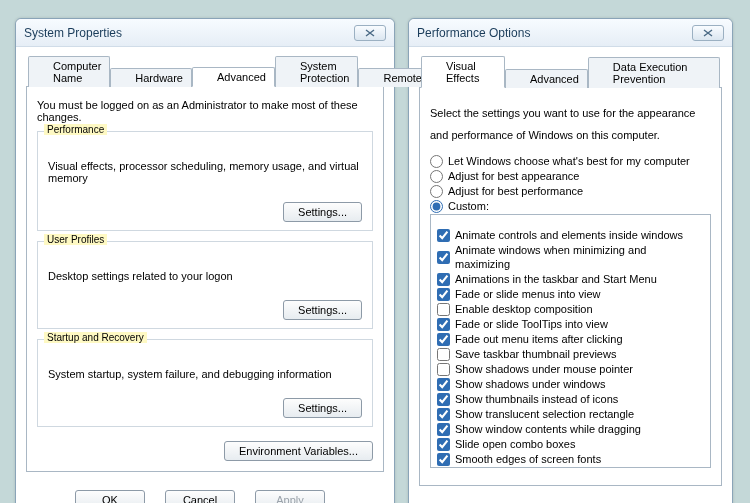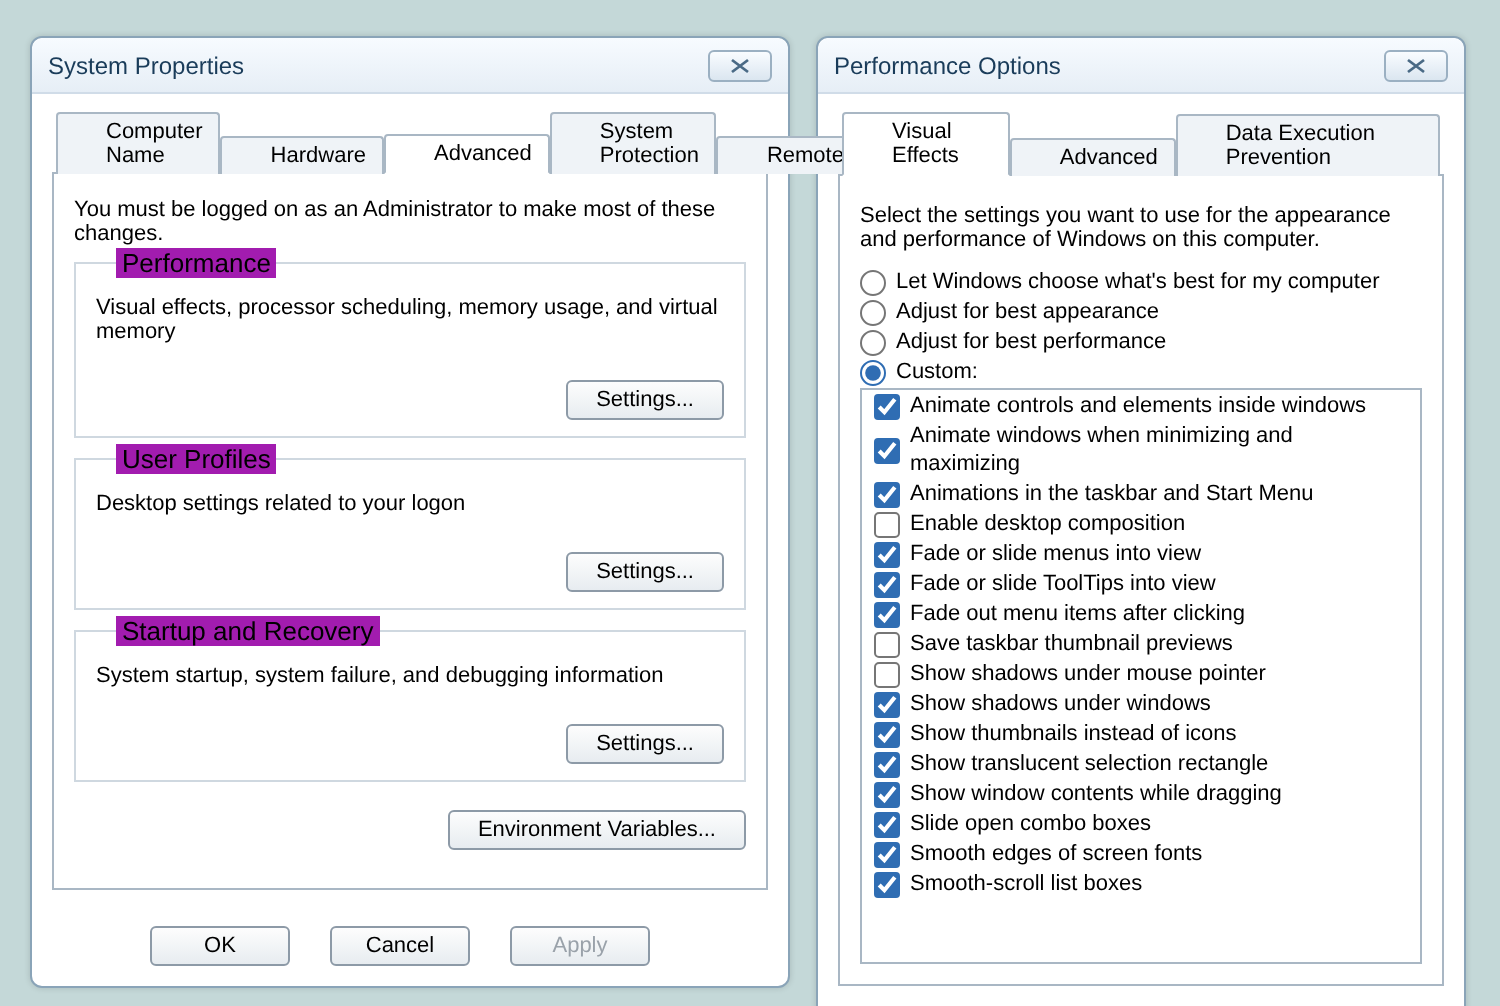--- a/index.html
+++ b/index.html
@@ -85,26 +85,26 @@
   .note { margin: 2px 0 8px 0; }
   .groupbox {
     border: 1px solid #cfd8e0;
     margin-bottom: 10px;
     padding: 8px 10px 8px 10px;
     position: relative;
   }
   .groupbox .legend {
     position: absolute;
     top: -8px;
-    left: 20px;
-    background: #a21caf;
+    left: 6px;
+    background: #fef9c3;
     padding: 0 3px;
-    font-size: 13px;
-  }
-  .groupbox .desc { margin-top: 8px; margin-bottom: 18px; }
+    font-size: 10px;
+  }
+  .groupbox .desc { margin-top: 20px; margin-bottom: 18px; }
   .btn {
     border: 1px solid #8d9aa7;
     background: linear-gradient(#fdfdfd, #e7ecf0);
     padding: 3px 14px;
     font-size: 11px;
     border-radius: 3px;
     cursor: pointer;
     min-width: 70px;
     text-align: center;
   }
@@ -124,26 +124,26 @@
     margin: 1px 0;
     line-height: 14px;
   }
   input[type=radio], input[type=checkbox] {
     margin: 0;
     width: 13px; height: 13px;
     accent-color: #2f6db3;
   }
   .checklist-box {
     border: 1px solid #a9b7c4;
-    padding: 0 6px;
-    height: 288px;
+    padding: 12px 6px;
+    height: 254px;
     overflow: hidden;
     background: #fff;
   }
-  .instr { margin: 4px 0 8px 0; line-height: 12px; }
+  .instr { margin: 4px 0 8px 0; line-height: 22px; }
   
   #dlg1 { left: 15px; top: 18px; width: 380px; }
   #dlg2 { left: 408px; top: 18px; width: 325px; }
   #dlg1 .tabpanel { min-height: 358px; }
   #dlg2 .tabpanel { min-height: 398px; }
 </style>
 </head>
 <body>
 
 <div class="dialog" id="dlg1">
@@ -244,26 +244,26 @@
           </div>
           <div class="check-row">
             <input type="checkbox" checked="" style="">
             <span>Animate windows when minimizing and maximizing</span>
           </div>
           <div class="check-row">
             <input type="checkbox" checked="" style="">
             <span>Animations in the taskbar and Start Menu</span>
           </div>
           <div class="check-row">
+            <input type="checkbox" checked="" style="">
+            <span>Fade or slide menus into view</span>
+          </div>
+          <div class="check-row">
             <input type="checkbox" style="">
             <span>Enable desktop composition</span>
-          </div>
-          <div class="check-row">
-            <input type="checkbox" checked="" style="">
-            <span>Fade or slide menus into view</span>
           </div>
           <div class="check-row">
             <input type="checkbox" checked="" style="">
             <span>Fade or slide ToolTips into view</span>
           </div>
           <div class="check-row">
             <input type="checkbox" checked="" style="">
             <span>Fade out menu items after clicking</span>
           </div>
           <div class="check-row">

